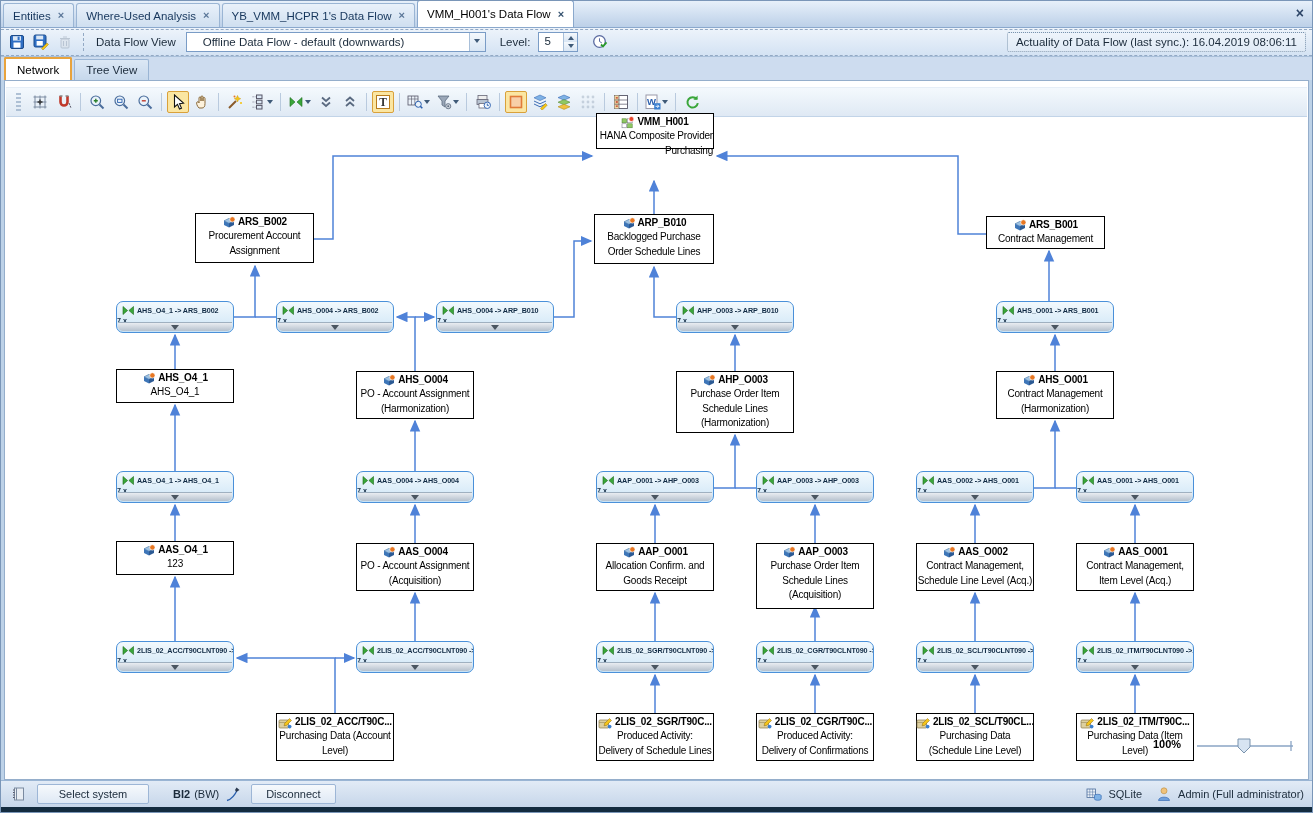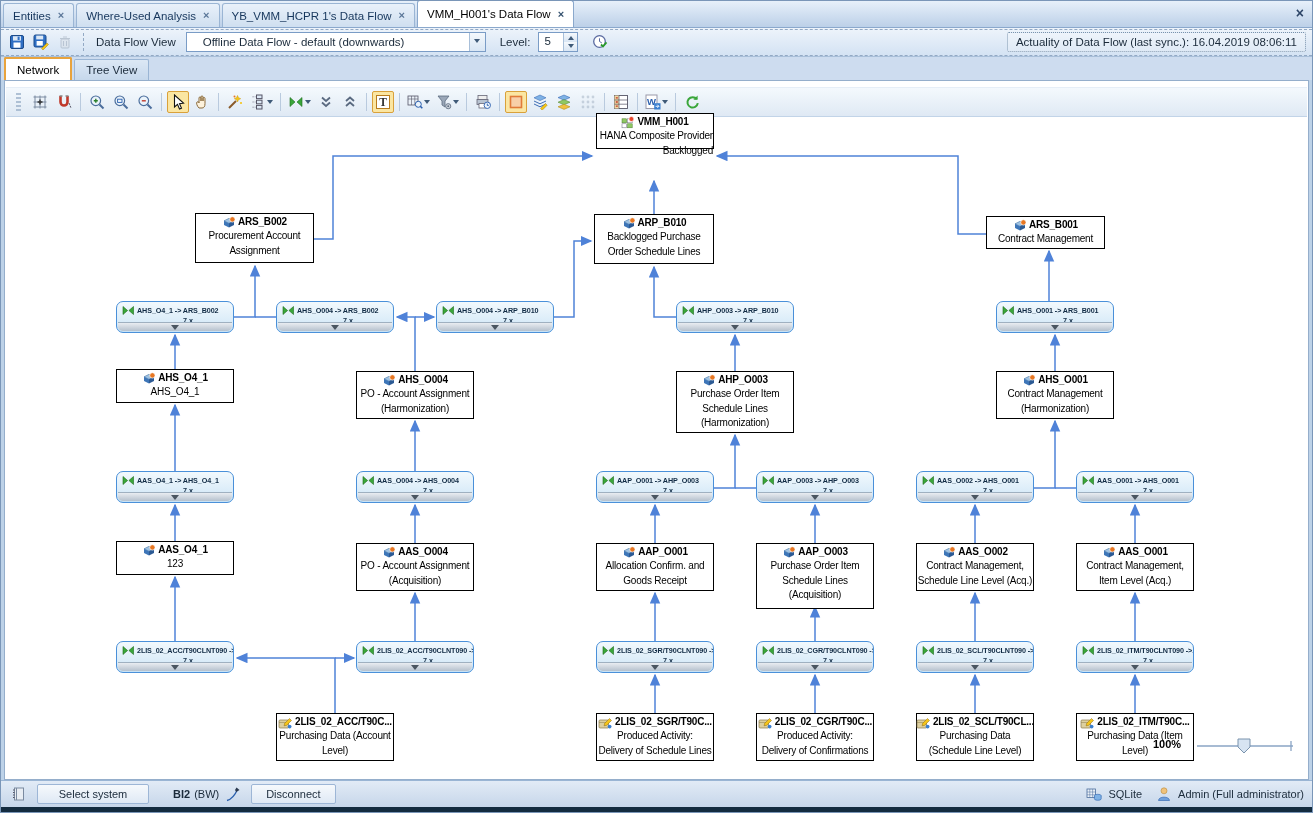--- a/index.html
+++ b/index.html
@@ -69,21 +69,21 @@
   .node{position:absolute;background:#fff;border:1.5px solid #000;text-align:center;
       font-size:10px;line-height:14.5px;color:#000;white-space:nowrap;pointer-events:auto;
       letter-spacing:-0.2px;}
   .node .nt{font-weight:bold;display:flex;align-items:center;justify-content:center;gap:3px;
       padding-top:1px;height:15px;}
   .trans{position:absolute;width:118px;height:32px;border:1.5px solid #4a90d9;border-radius:7px;
       background:linear-gradient(#f2f9fd 0%,#dcedf9 60%,#c6e2f6 100%);color:#102a44;
       pointer-events:auto;overflow:hidden;}
   .trow{display:flex;align-items:center;gap:3px;padding:3px 0 0 5px;font-weight:bold;
       font-size:7.2px;letter-spacing:-0.1px;white-space:nowrap;}
-  .tver{padding-left:21px;font-size:7.2px;font-weight:bold;margin-left:45px;}
+  .tver{font-size:7.2px;font-weight:bold;}
   .tstrip{position:absolute;left:1px;right:1px;bottom:1px;height:9px;border-radius:0 0 5px 5px;
       background:linear-gradient(#e9edf1,#b5c1cd);border-top:1px solid #9fb0c0;}
   .tstrip .tri{width:0;height:0;border:4px solid transparent;border-top:5px solid #4a5560;
       margin:2px auto 0;}
   .zoom-label{position:absolute;left:1152px;top:737px;font-size:11px;font-weight:bold;color:#000;
       pointer-events:auto;}
   
   .status-bar{position:absolute;left:0;bottom:5px;width:100%;height:27px;
       background:linear-gradient(#e2ebf6,#c6d6ea);border-top:1px solid #9ab5d4;
       display:flex;align-items:center;font-size:11px;color:#1a2a3a;padding:0 8px;}
@@ -429,21 +429,21 @@
                 <rect x="1" y="2.8" width="4.6" height="4" fill="#8fc863" stroke="#4a7f2a" stroke-width=".5"></rect>
                 <rect x="6.6" y="2.8" width="4.6" height="4" fill="#fff" stroke="#667" stroke-width=".5"></rect>
                 <rect x="1" y="7.8" width="4.6" height="4" fill="#fff" stroke="#667" stroke-width=".5"></rect>
                 <rect x="6.6" y="7.8" width="4.6" height="4" fill="#8fc863" stroke="#4a7f2a" stroke-width=".5"></rect>
                 <circle cx="10.4" cy="3" r="2.5" fill="#e8452c" stroke="#fff" stroke-width=".7"></circle>
               </svg>
             </span>
             <span>VMM_H001</span>
           </div>
           <div>HANA Composite Provider</div>
-          <div>Backlogged</div>
+          <div>Purchasing</div>
         </div>
         <div class="node" style="left: 194px; top: 212px; width: 119px; height: 50px;">
           <div class="nt">
             <span>
               <svg width="13" height="13" viewBox="0 0 13 13">
                 <path d="M2,4.8l5,-2.5l5,2.5l-5,2.5z" fill="#9fc2e2" stroke="#3a6a9a" stroke-width=".5"></path>
                 <path d="M2,4.8v4.2l5,2.5v-4.2z" fill="#3e76b8"></path>
                 <path d="M12,4.8v4.2l-5,2.5v-4.2z" fill="#2c5a94"></path>
                 <circle cx="10.4" cy="3.4" r="2.7" fill="#e87722" stroke="#fff" stroke-width=".7"></circle>
               </svg>

